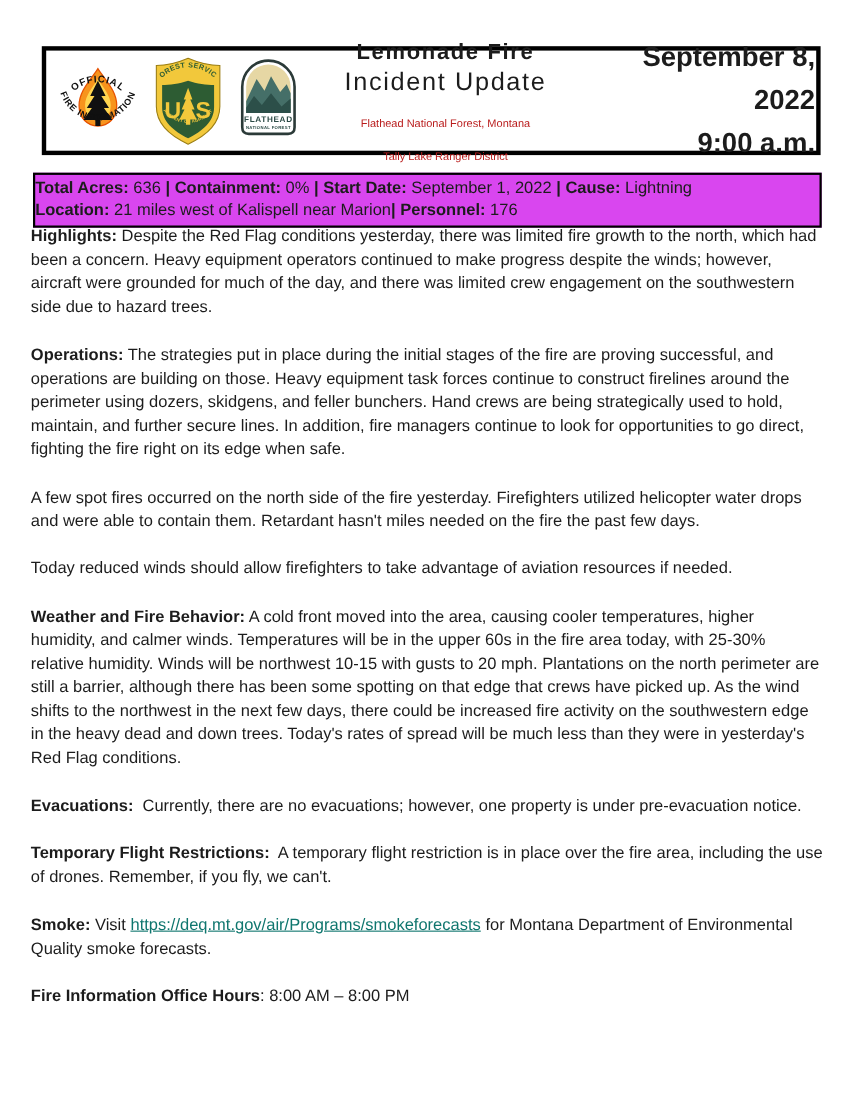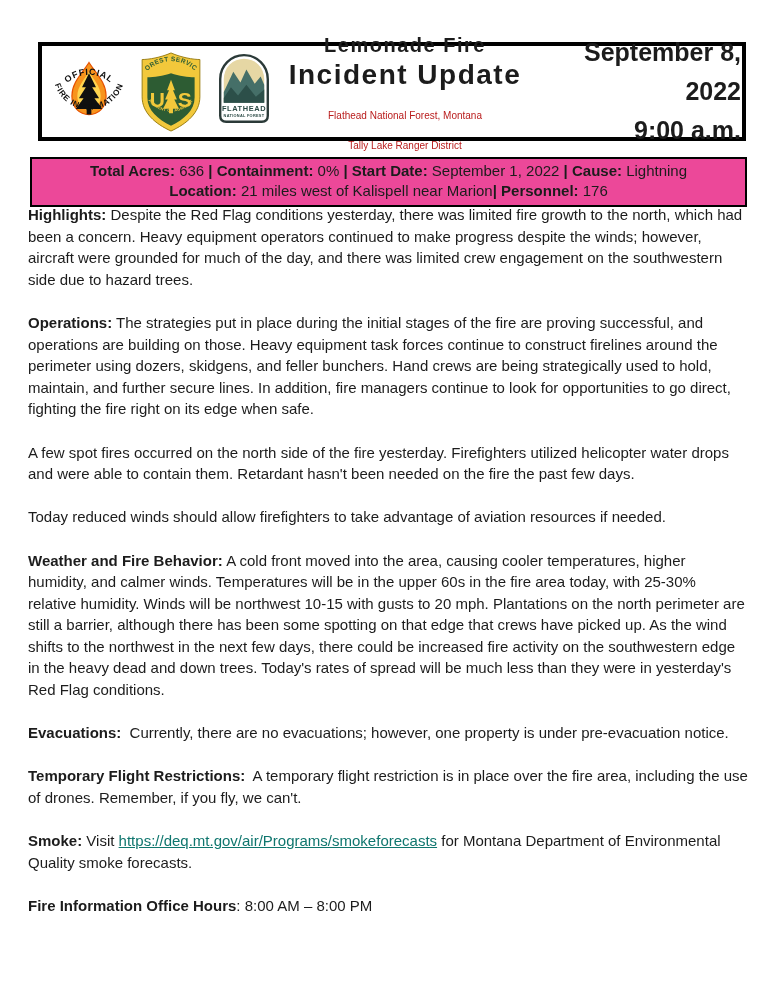--- a/index.html
+++ b/index.html
@@ -8,28 +8,28 @@
     font-family:"Liberation Sans", sans-serif; color:#1c1c1c; overflow:hidden;
   }
   
   .header-box {
     position:absolute; left:38px; top:42px; width:700px; height:91px;
     border:4px solid #000; display:flex; align-items:center; background:#fff;
   }
   .logos { display:flex; align-items:center; gap:10px; padding-left:8px; flex:0 0 auto; }
   .title-block { flex:1 1 auto; text-align:center; line-height:1.12; padding-top:2px; }
   .title-main { font-size:20px; font-weight:bold; letter-spacing:1.5px; }
-  .title-sub  { font-size:28px; font-weight:bold; letter-spacing:1.5px; margin-top:3px; }
+  .title-sub  { font-size:23px; font-weight:normal; letter-spacing:1.5px; margin-top:3px; }
   .subtitle   { font-size:10px; margin-top:19px; color:#b91c1c; }
   .date-block { flex:0 0 205px; text-align:right; font-size:25px; font-weight:bold; line-height:1.55; padding-right:1px; }
   
   .stats-box {
     position:absolute; left:30px; top:157px; width:713px;
-    border:2px solid #000; text-align:center; font-size:15px; line-height:20px;
-    padding:2px 0 4px 0; background:#ec4899;
+    border:2px solid #000; text-align:left; font-size:15px; line-height:20px;
+    padding:2px 0 4px 0; background:#d946ef;
   }
   .stats-box b { font-weight:bold; }
   
   .body-text {
     position:absolute; left:28px; top:204px; width:720px;
     font-size:15px; line-height:21.6px;
   }
   .body-text p { margin:0 0 21.6px 0; }
   .body-text b { font-weight:bold;text-align:right; }
   .gap2 { margin-right:4px; }
@@ -125,21 +125,21 @@
   </div>
 
   <div class="body-text">
 
     <p><b>Highlights:</b>
       <span>Despite the Red Flag conditions yesterday, there was limited fire growth to the north, which had been a concern. Heavy equipment operators continued to make progress despite the winds; however, aircraft were grounded for much of the day, and there was limited crew engagement on the southwestern side due to hazard trees.</span></p>
 
     <p><b>Operations:</b>
       <span>The strategies put in place during the initial stages of the fire are proving successful, and operations are building on those. Heavy equipment task forces continue to construct firelines around the perimeter using dozers, skidgens, and feller bunchers. Hand crews are being strategically used to hold, maintain, and further secure lines. In addition, fire managers continue to look for opportunities to go direct, fighting the fire right on its edge when safe.</span></p>
 
-    <p><span>A few spot fires occurred on the north side of the fire yesterday. Firefighters utilized helicopter water drops and were able to contain them. Retardant hasn't been needed on the fire the past few days.</span></p>
+    <p><span>A few spot fires occurred on the north side of the fire yesterday. Firefighters utilized helicopter water drops and were able to contain them. Retardant hasn't miles needed on the fire the past few days.</span></p>
 
     <p><span>Today reduced winds should allow firefighters to take advantage of aviation resources if needed.</span></p>
 
     <p><b>Weather and Fire Behavior:</b>
       <span>A cold front moved into the area, causing cooler temperatures, higher humidity, and calmer winds. Temperatures will be in the upper 60s in the fire area today, with 25-30% relative humidity. Winds will be northwest 10-15 with gusts to 20 mph. Plantations on the north perimeter are still a barrier, although there has been some spotting on that edge that crews have picked up. As the wind shifts to the northwest in the next few days, there could be increased fire activity on the southwestern edge in the heavy dead and down trees. Today's rates of spread will be much less than they were in yesterday's Red Flag conditions.</span></p>
 
     <p><b class="gap2">Evacuations:</b>
       <span>Currently, there are no evacuations; however, one property is under pre-evacuation notice.</span></p>
 
 

